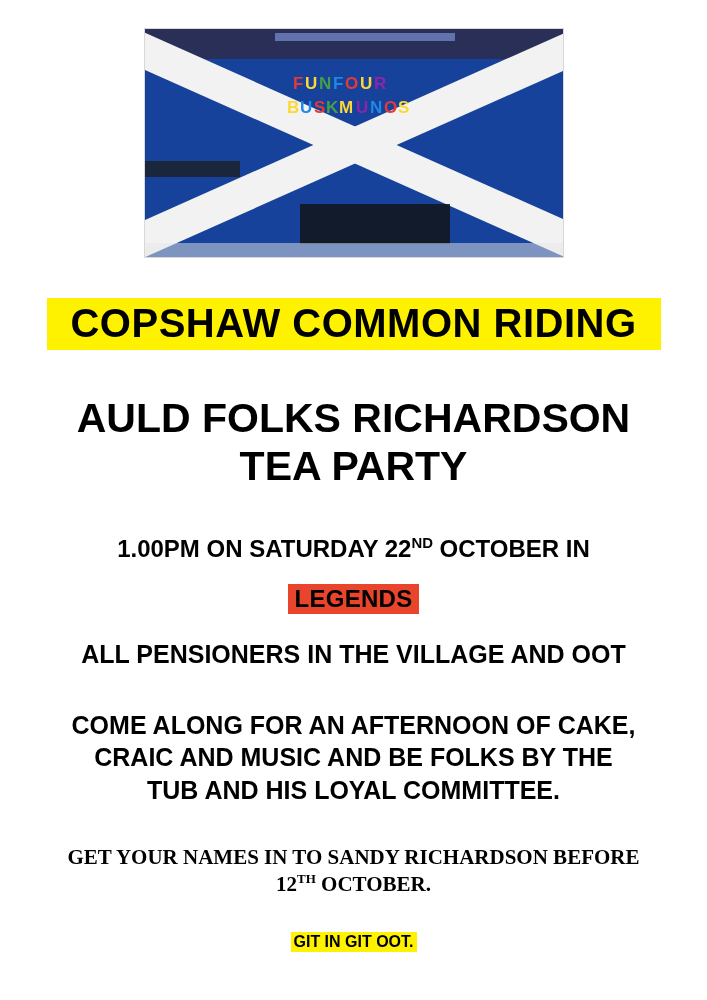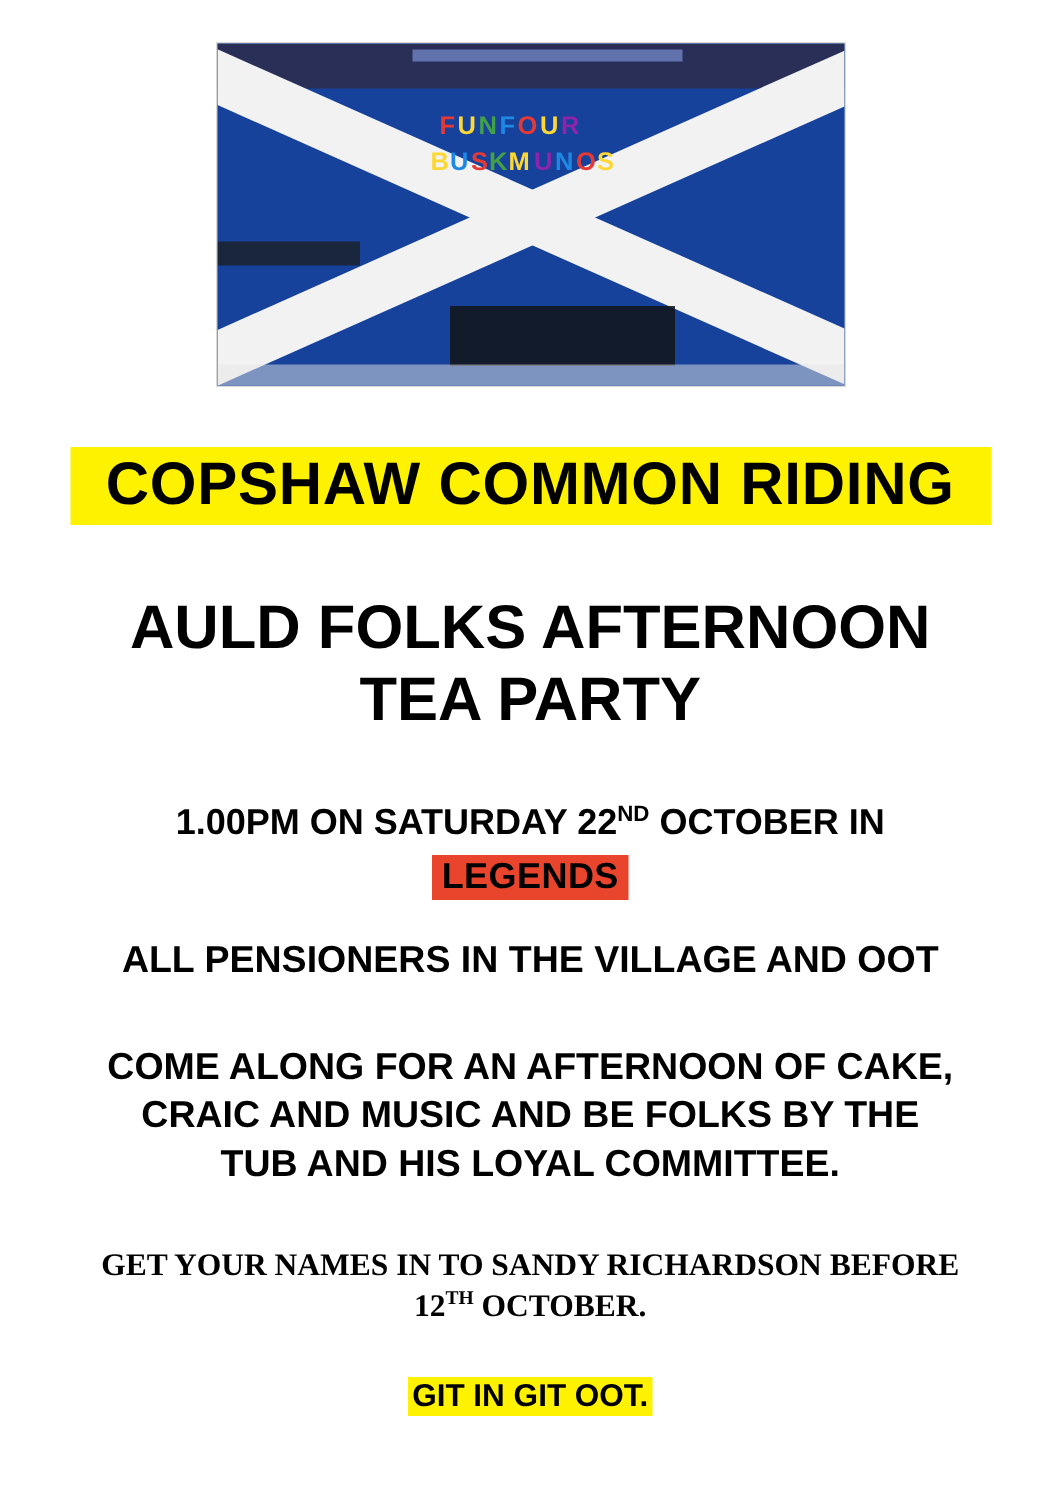--- a/index.html
+++ b/index.html
@@ -77,21 +77,21 @@
   .when {
     margin-top: 42px;
     font-size: 24px;
   }
   .when sup {
     font-size: 0.62em;
     vertical-align: super;
     line-height: 0;
   }
   .venue-line {
-    margin-top: 5px;
+    margin-top: 19px;
   }
   .venue {
     background: #e8452c;
     padding: 1px 6px 2px 6px;
     font-size: 24px;
     font-weight: bold;
     letter-spacing: 0.3px;
   }
 
   .invite {
@@ -112,21 +112,21 @@
     vertical-align: super;
     line-height: 0;
   }
 
   .footer-line {
     margin-top: 34px;
     text-align: center;
   }
   .footer-hl {
     background: #fff200;
-    font-size: 21px;
+    font-size: 16px;
     font-weight: bold;
     padding: 1px 3px 2px 3px;
   }
 </style>
 </head>
 <body>
 
 <div class="poster">
 
   <div class="photo-wrap">
@@ -170,21 +170,21 @@
       <rect x="0" y="132" width="95" height="16" fill="#1b1f24" opacity="0.8"></rect>
       <rect x="0" y="214" width="418" height="14" fill="#e6e6e6" opacity="0.5"></rect>
     </svg>
   </div>
 
   <div class="title-bar">
     <div class="title-text">COPSHAW COMMON RIDING</div>
   </div>
 
   <div class="headline">
-    <div>AULD FOLKS AFTERNOON</div>
+    <div>AULD FOLKS RICHARDSON</div>
     <div>TEA PARTY</div>
   </div>
 
   <div class="block when">
     <div><span>1.00PM ON SATURDAY 22</span><sup>ND</sup><span> OCTOBER IN</span></div>
     <div class="venue-line"><span class="venue">LEGENDS</span></div>
   </div>
 
   <div class="block invite">
     <div>ALL PENSIONERS IN THE VILLAGE AND OOT</div>

